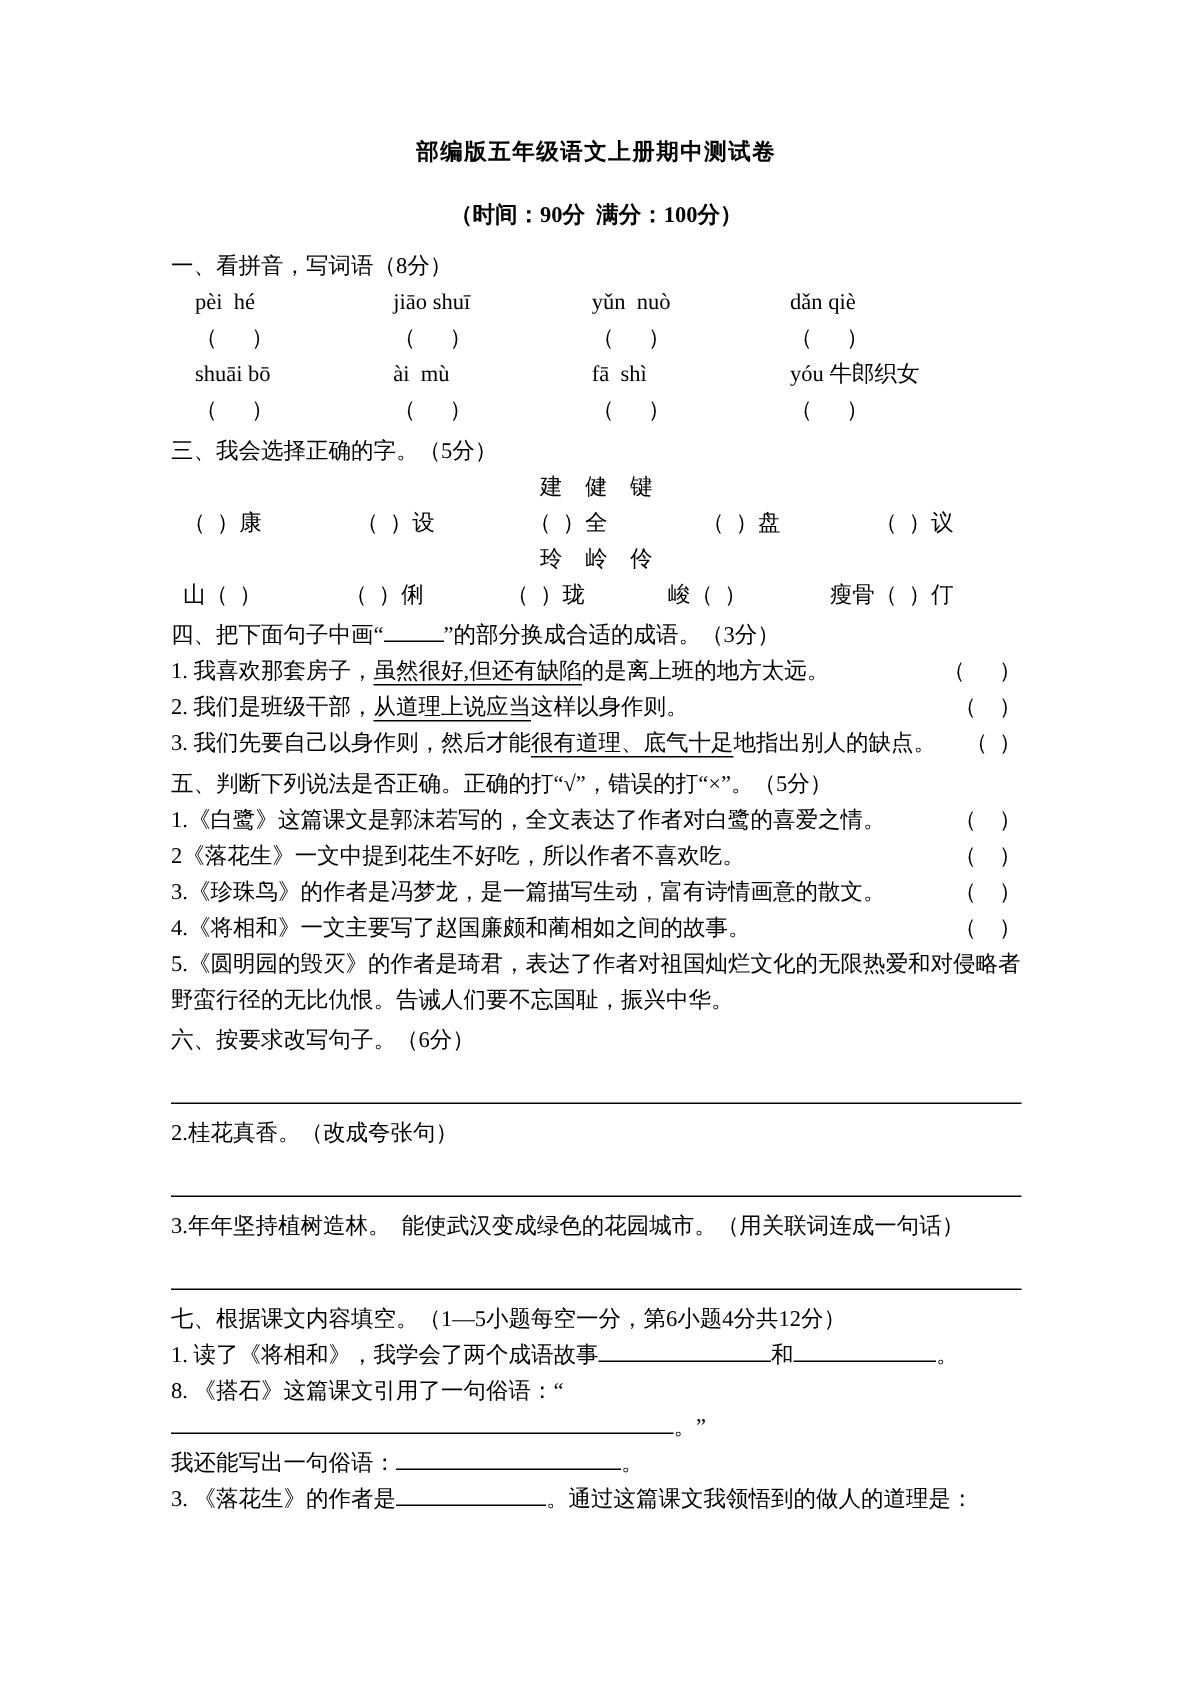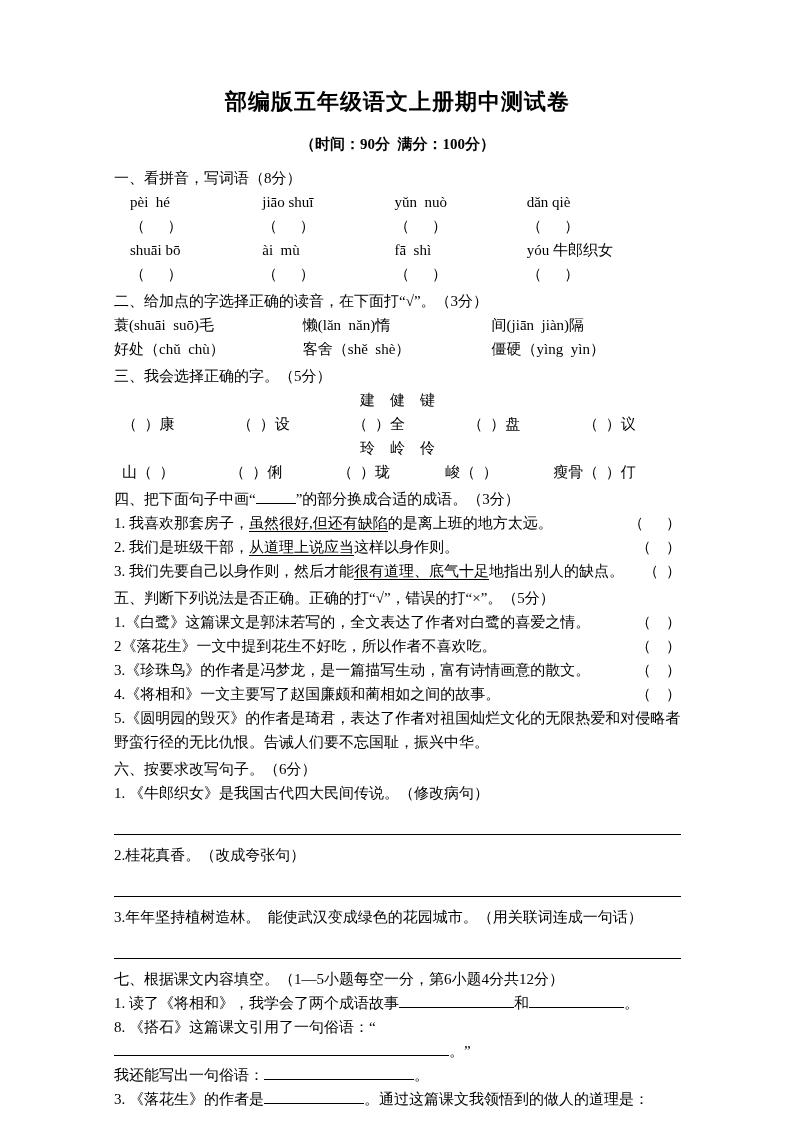--- a/index.html
+++ b/index.html
@@ -4,21 +4,21 @@
 <style>
   * { margin:0; padding:0; box-sizing:border-box; }
   html, body { background:#ffffff; }
   body {
     width:793px; min-height:1122px;
     font-family:"Liberation Serif","DejaVu Serif",serif;
     font-size:15px; color:#000;
   }
   .paper { padding:86px 112px 30px 114px; }
   .title {
-    text-align:center; font-size:22px; font-weight:bold;
+    text-align:center; font-size:15px; font-weight:bold;
     line-height:32px; letter-spacing:1px;
     font-family:"Liberation Sans","DejaVu Sans",sans-serif;
   }
   .meta { text-align:center; font-weight:bold; margin-top:14px; }
   .line { line-height:24px; white-space:pre-wrap; }
   .heading { margin-top:3px; }
   .mt { margin-top:10px;font-family:Liberation Serif, serif; }
   .row { display:flex; line-height:24px; }
   .row > span { white-space:pre; }
   .cols4 { padding-left:16px; }
@@ -65,33 +65,20 @@
       <span>yóu 牛郎织女</span>
     </div>
     <div class="row cols4">
       <span>（      ）</span>
       <span>（      ）</span>
       <span>（      ）</span>
       <span>（      ）</span>
     </div>
   </section>
 
-  <section>
-    <p class="line heading">二、给加点的字选择正确的读音，在下面打“√”。（3分）</p>
-    <div class="row cols3">
-      <span>蓑(shuāi  suō)毛</span>
-      <span>懒(lǎn  nǎn)惰</span>
-      <span>间(jiān  jiàn)隔</span>
-    </div>
-    <div class="row cols3">
-      <span>好处（chǔ  chù）</span>
-      <span>客舍（shě  shè）</span>
-      <span>僵硬（yìng  yìn）</span>
-    </div>
-  </section>
 
   <section>
     <p class="line heading">三、我会选择正确的字。（5分）</p>
     <p class="center">建    健    键</p>
     <div class="spread">
       <span>（  ）康</span>
       <span>（  ）设</span>
       <span>（  ）全</span>
       <span>（  ）盘</span>
       <span>（  ）议</span>
@@ -143,21 +130,20 @@
       <span class="qparen">（    ）</span>
     </div>
     <div class="qline">
       <span class="qtext">5.《圆明园的毁灭》的作者是琦君，表达了作者对祖国灿烂文化的无限热爱和对侵略者野蛮行径的无比仇恨。告诫人们要不忘国耻，振兴中华。</span>
       <span class="qparen"></span>
     </div>
   </section>
 
   <section>
     <p class="line heading">六、按要求改写句子。（6分）</p>
-    <p class="line">1. 《牛郎织女》是我国古代四大民间传说。（修改病句）</p>
     <div class="ansline"></div>
     <p class="line">2.桂花真香。（改成夸张句）</p>
     <div class="ansline"></div>
     <p class="line">3.年年坚持植树造林。  能使武汉变成绿色的花园城市。（用关联词连成一句话）</p>
     <div class="ansline"></div>
   </section>
 
   <section>
     <p class="line heading">七、根据课文内容填空。（1—5小题每空一分，第6小题4分共12分）</p>
     <p class="line"><span>1. 读了《将相和》，我学会了两个成语故事</span><span class="blank w115"></span><span>和</span><span class="blank w95"></span><span>。</span></p>

